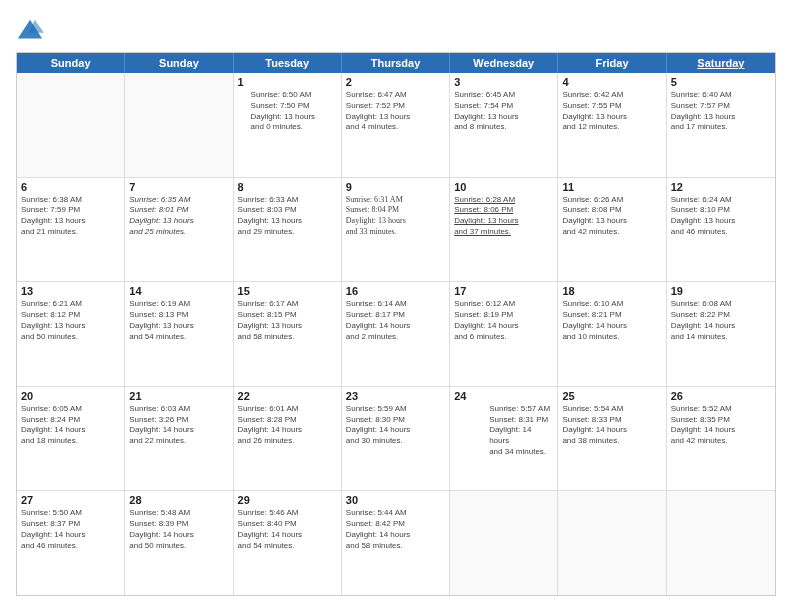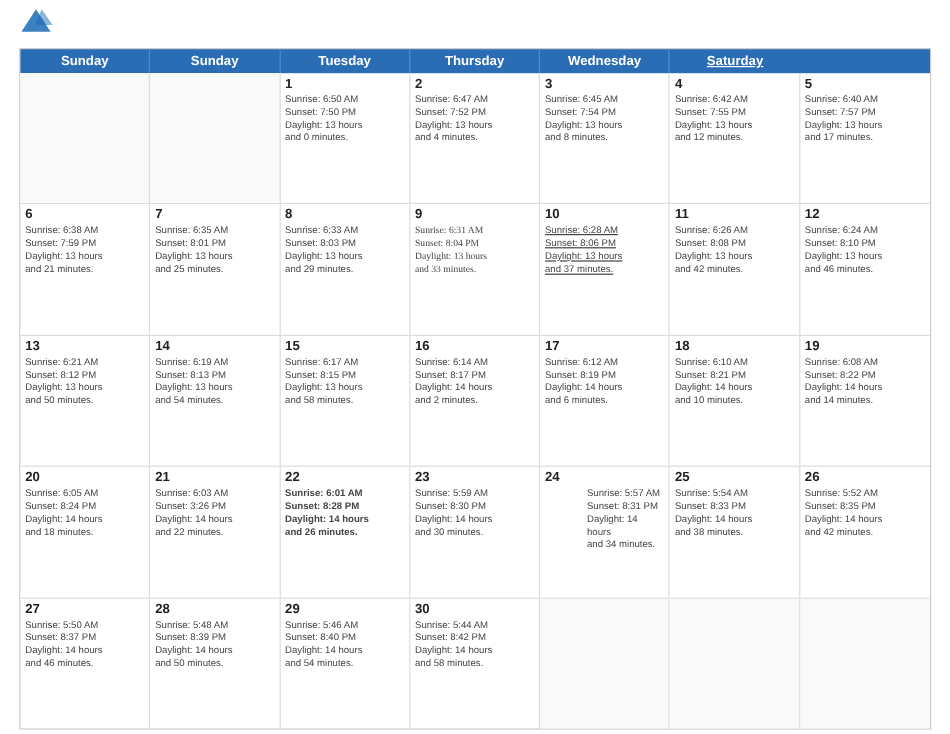--- a/index.html
+++ b/index.html
@@ -6,21 +6,21 @@
     body {
       width: 792px;
       height: 612px;
       font-family: Arial, sans-serif;
       background: #fff;
       overflow: hidden;
     }
     .page {
       width: 792px;
       height: 612px;
-      padding: 4px 16px;
+      padding: 16px 16px;
       display: flex;
       flex-direction: column;
     }
     .header {
       display: flex;
       justify-content: space-between;
       align-items: flex-start;
       margin-bottom: 8px;
     }
     .logo {
@@ -134,29 +134,30 @@
     </div>
   </div>
 
   <div class="calendar">
     <div class="cal-header" id="cal-header">
         <div class="cal-header-cell">Sunday</div>
         <div class="cal-header-cell">Sunday</div>
         <div class="cal-header-cell">Tuesday</div>
         <div class="cal-header-cell">Thursday</div>
         <div class="cal-header-cell">Wednesday</div>
+        <div class="cal-header-cell">Friday</div>
         <div class="cal-header-cell">Saturday</div>
       </div>
     <div class="cal-body" id="cal-body">
         <div class="cal-row">
           <div class="cal-cell empty"></div>
           <div class="cal-cell empty"></div>
           <div class="cal-cell">
             <div class="day-num">1</div>
-            <div class="cell-text" style="white-space: pre-line;">Sunrise: 6:50 AM
+            <div class="cell-text" style="white-space: pre-line; margin-left: 13px;">Sunrise: 6:50 AM
 Sunset: 7:50 PM
 Daylight: 13 hours
 and 0 minutes.</div>
           </div>
           <div class="cal-cell">
             <div class="day-num">2</div>
             <div class="cell-text" style="white-space: pre-line;">Sunrise: 6:47 AM
 Sunset: 7:52 PM
 Daylight: 13 hours
 and 4 minutes.</div>
@@ -186,21 +187,21 @@
         <div class="cal-row">
           <div class="cal-cell">
             <div class="day-num">6</div>
             <div class="cell-text" style="white-space: pre-line;">Sunrise: 6:38 AM
 Sunset: 7:59 PM
 Daylight: 13 hours
 and 21 minutes.</div>
           </div>
           <div class="cal-cell">
             <div class="day-num">7</div>
-            <div class="cell-text" style="white-space: pre-line;">Sunrise: 6:35 AM
+            <div class="cell-text" style="white-space: pre-line; font-style: italic;">Sunrise: 6:35 AM
 Sunset: 8:01 PM
 Daylight: 13 hours
 and 25 minutes.</div>
           </div>
           <div class="cal-cell">
             <div class="day-num">8</div>
             <div class="cell-text" style="white-space: pre-line;">Sunrise: 6:33 AM
 Sunset: 8:03 PM
 Daylight: 13 hours
 and 29 minutes.</div>
@@ -295,21 +296,21 @@
           </div>
           <div class="cal-cell">
             <div class="day-num">21</div>
             <div class="cell-text" style="white-space: pre-line;">Sunrise: 6:03 AM
 Sunset: 3:26 PM
 Daylight: 14 hours
 and 22 minutes.</div>
           </div>
           <div class="cal-cell">
             <div class="day-num">22</div>
-            <div class="cell-text" style="white-space: pre-line; font-weight: bold;">Sunrise: 6:01 AM
+            <div class="cell-text" style="white-space: pre-line;">Sunrise: 6:01 AM
 Sunset: 8:28 PM
 Daylight: 14 hours
 and 26 minutes.</div>
           </div>
           <div class="cal-cell">
             <div class="day-num">23</div>
             <div class="cell-text" style="white-space: pre-line;">Sunrise: 5:59 AM
 Sunset: 8:30 PM
 Daylight: 14 hours
 and 30 minutes.</div>

